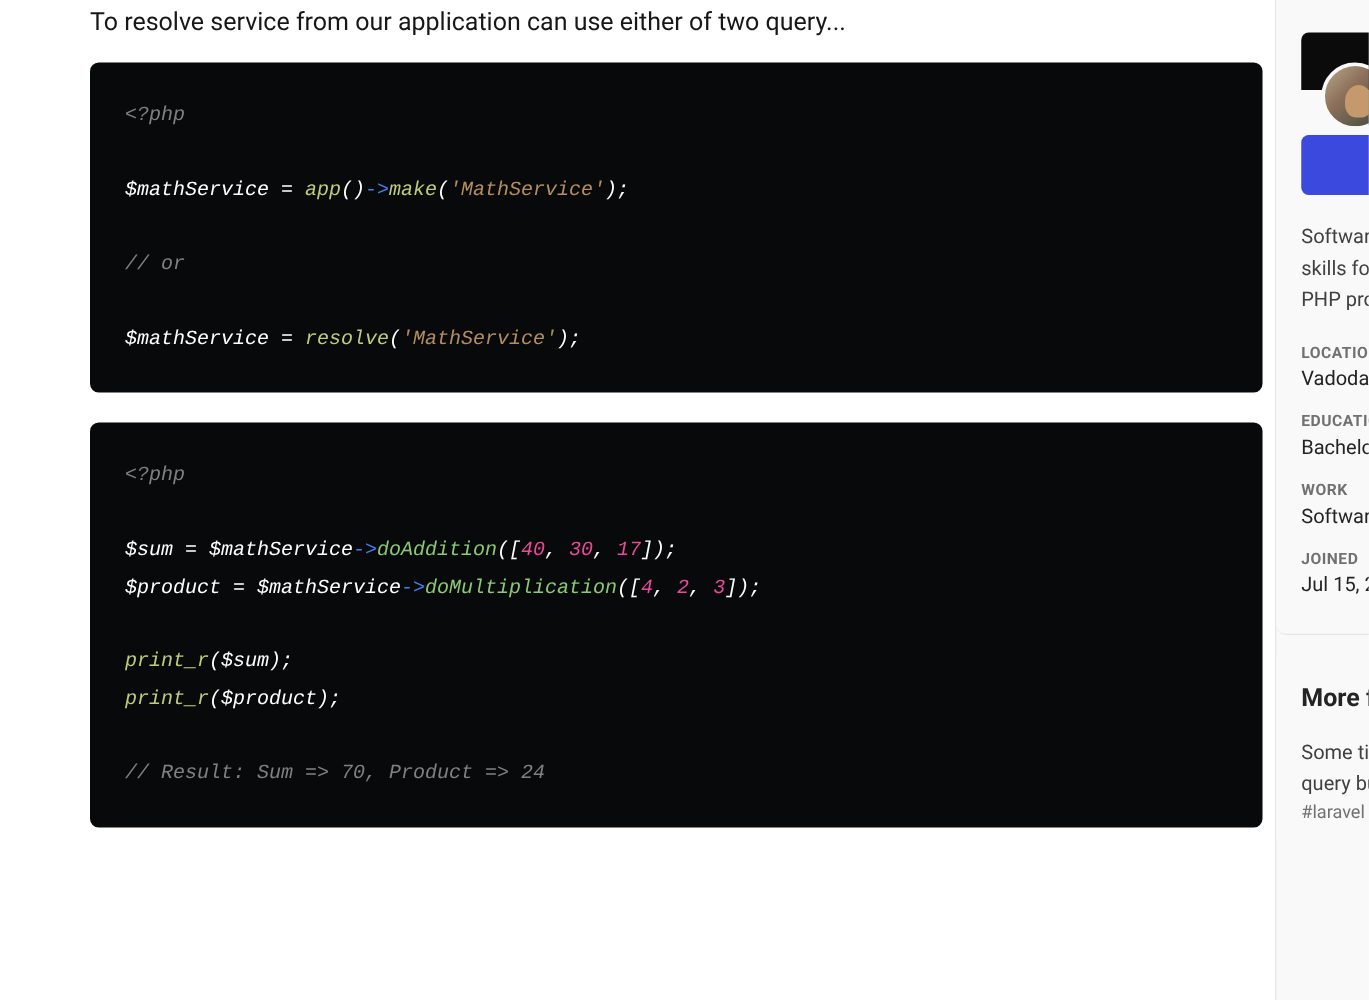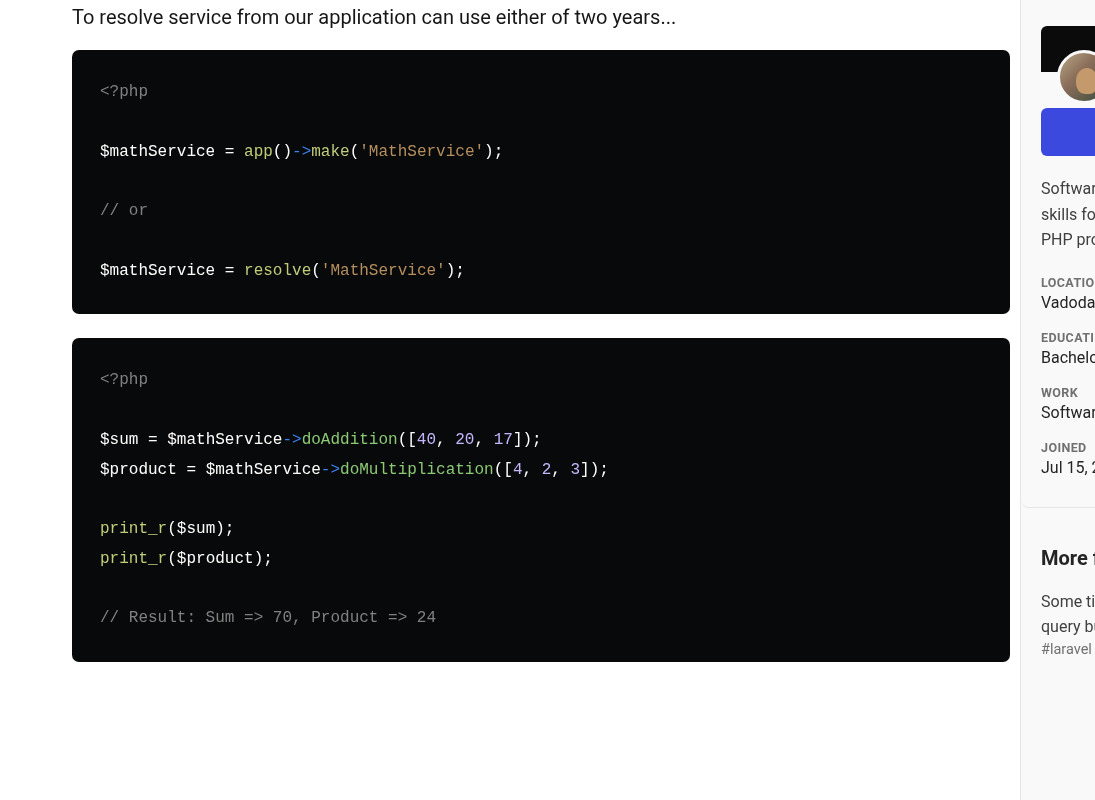--- a/index.html
+++ b/index.html
@@ -29,37 +29,38 @@
   .code-block {
     background: #08090a;
     color: #f8f8f2;
     border-radius: 7px;
     padding: 28px;
     font-family: "SFMono-Regular", Consolas, "Liberation Mono", Menlo, monospace;
     font-size: 16px;
     line-height: 1.86;
     margin-bottom: 24px;
     white-space: pre;
+    font-style: italic;
   }
   .inline-code {
     background: #eaeaea;
     color: #1b1b1b;
     font-family: "SFMono-Regular", Consolas, "Liberation Mono", Menlo, monospace;
     font-size: 16px;
     padding: 1px 6px;
     border-radius: 5px;
   }
   .tk-cm { color: #808080; }
   .tk-var { color: #fff; }
   .tk-op { color: #fff; }
   .tk-fn { color: #c0cc78; }
   .tk-pn { color: #fff; }
   .tk-str { color: #b58e5e; }
   .tk-ar { color: #3b82f6; }
-  .tk-num { color: #c4b5fd; }
+  .tk-num { color: #ec4899; }
   .tk-mt { color: #8bc974; }
   .sidebar {
     position: absolute;
     left: 1020px;
     top: 0;
     width: 300px;
     background: #f9f9f9;
     border-left: 1px solid #e5e5e5;
     height: 800px;
   }
@@ -151,34 +152,34 @@
   }
   .more-tag {
     font-size: 14.5px;
     color: #717171;
   }
 </style>
 </head>
 <body>
 
 <div class="main-content">
-  <p class="article-text">To resolve service from our application can use either of two years...</p>
+  <p class="article-text">To resolve service from our application can use either of two query...</p>
 
   <div class="code-block"><span class="tk-cm">&lt;?php</span>
 
 <span class="tk-var">$mathService</span><span class="tk-op"> = </span><span class="tk-fn">app</span><span class="tk-pn">()</span><span class="tk-ar">-&gt;</span><span class="tk-fn">make</span><span class="tk-pn">(</span><span class="tk-str">'MathService'</span><span class="tk-pn">);</span>
 
 <span class="tk-cm">// or</span>
 
 <span class="tk-var">$mathService</span><span class="tk-op"> = </span><span class="tk-fn">resolve</span><span class="tk-pn">(</span><span class="tk-str">'MathService'</span><span class="tk-pn">);</span></div>
 
 
   <div class="code-block"><span class="tk-cm">&lt;?php</span>
 
-<span class="tk-var">$sum</span><span class="tk-op"> = </span><span class="tk-var">$mathService</span><span class="tk-ar">-&gt;</span><span class="tk-mt">doAddition</span><span class="tk-pn">([</span><span class="tk-num">40</span><span class="tk-pn">, </span><span class="tk-num">20</span><span class="tk-pn">, </span><span class="tk-num">17</span><span class="tk-pn">]);</span>
+<span class="tk-var">$sum</span><span class="tk-op"> = </span><span class="tk-var">$mathService</span><span class="tk-ar">-&gt;</span><span class="tk-mt">doAddition</span><span class="tk-pn">([</span><span class="tk-num">40</span><span class="tk-pn">, </span><span class="tk-num">30</span><span class="tk-pn">, </span><span class="tk-num">17</span><span class="tk-pn">]);</span>
 <span class="tk-var">$product</span><span class="tk-op"> = </span><span class="tk-var">$mathService</span><span class="tk-ar">-&gt;</span><span class="tk-mt">doMultiplication</span><span class="tk-pn">([</span><span class="tk-num">4</span><span class="tk-pn">, </span><span class="tk-num">2</span><span class="tk-pn">, </span><span class="tk-num">3</span><span class="tk-pn">]);</span>
 
 <span class="tk-fn">print_r</span><span class="tk-pn">(</span><span class="tk-var">$sum</span><span class="tk-pn">);</span>
 <span class="tk-fn">print_r</span><span class="tk-pn">(</span><span class="tk-var">$product</span><span class="tk-pn">);</span>
 
 <span class="tk-cm">// Result: Sum =&gt; 70, Product =&gt; 24</span></div>
 </div>
 
 <div class="sidebar">
   <div class="author-card">

